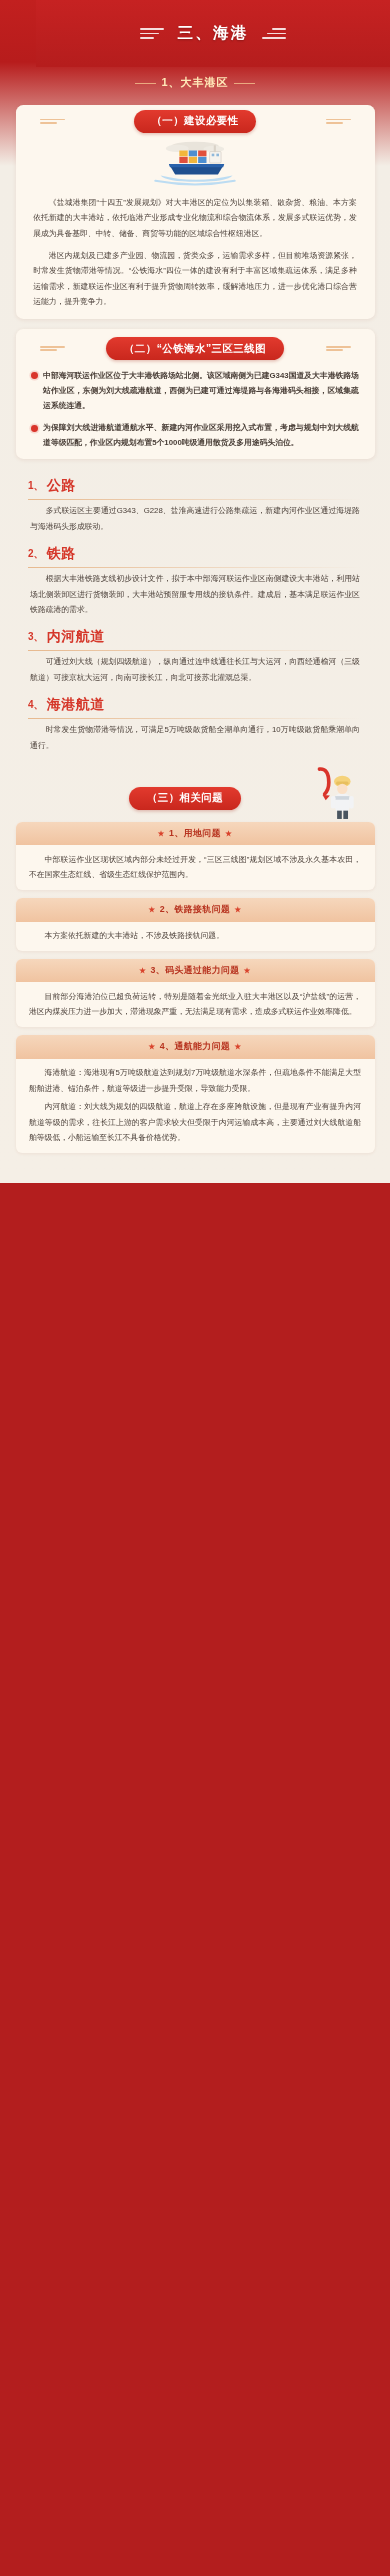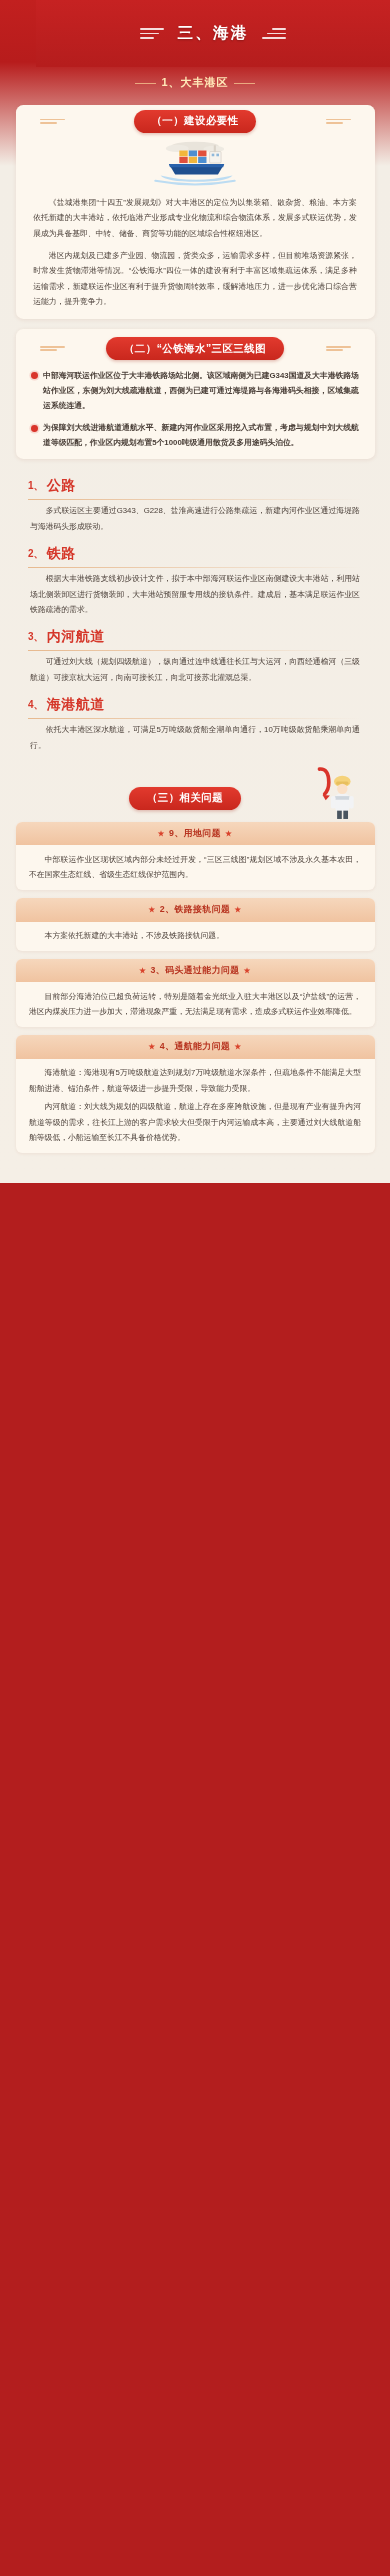--- a/index.html
+++ b/index.html
@@ -369,21 +369,21 @@
       <div class="num-rule"></div>
       <div class="num-body">可通过刘大线（规划四级航道），纵向通过连申线通往长江与大运河，向西经通榆河（三级航道）可接京杭大运河，向南可接长江，向北可接苏北灌溉总渠。</div>
     </div>
 
     <div>
       <div class="num-head">
         <span class="num">4、</span>
         <span class="ntitle">海港航道</span>
       </div>
       <div class="num-rule"></div>
-      <div class="num-body">依托大丰港区深水航道，可满足5万吨级散货船全潮单向通行，10万吨级散货船乘潮单向通行。</div>
+      <div class="num-body">时常发生货物滞港等情况，可满足5万吨级散货船全潮单向通行，10万吨级散货船乘潮单向通行。</div>
     </div>
 
   </div>
 
   <div class="sec3-wrap">
     <div class="sec-head">
       <span class="pill">（三）相关问题</span>
     </div>
     <svg class="mascot" viewBox="0 0 92 104">
       <path d="M18 6 q18 -2 18 26 q0 14 -8 22" stroke="#d9342a" stroke-width="7" fill="none" stroke-linecap="round"></path>
@@ -395,21 +395,21 @@
       <rect x="48" y="58" width="28" height="7" fill="#cfd6dd"></rect>
       <rect x="52" y="86" width="9" height="16" fill="#4a5560"></rect>
       <rect x="64" y="86" width="9" height="16" fill="#4a5560"></rect>
       <rect x="40" y="58" width="9" height="24" rx="4" fill="#f2f3f5"></rect>
       <rect x="75" y="58" width="9" height="24" rx="4" fill="#f2f3f5"></rect>
     </svg>
   </div>
 
   <div class="qcard">
     <div class="qhead">
-      <span class="star">★</span><span>9、用地问题</span><span class="star">★</span>
+      <span class="star">★</span><span>1、用地问题</span><span class="star">★</span>
     </div>
     <div class="qbody">中部联运作业区现状区域内部分未经过开发，“三区三线图”规划区域不涉及永久基本农田，不在国家生态红线、省级生态红线保护范围内。</div>
   </div>
 
   <div class="qcard">
     <div class="qhead">
       <span class="star">★</span><span>2、铁路接轨问题</span><span class="star">★</span>
     </div>
     <div class="qbody">本方案依托新建的大丰港站，不涉及铁路接轨问题。</div>
   </div>

